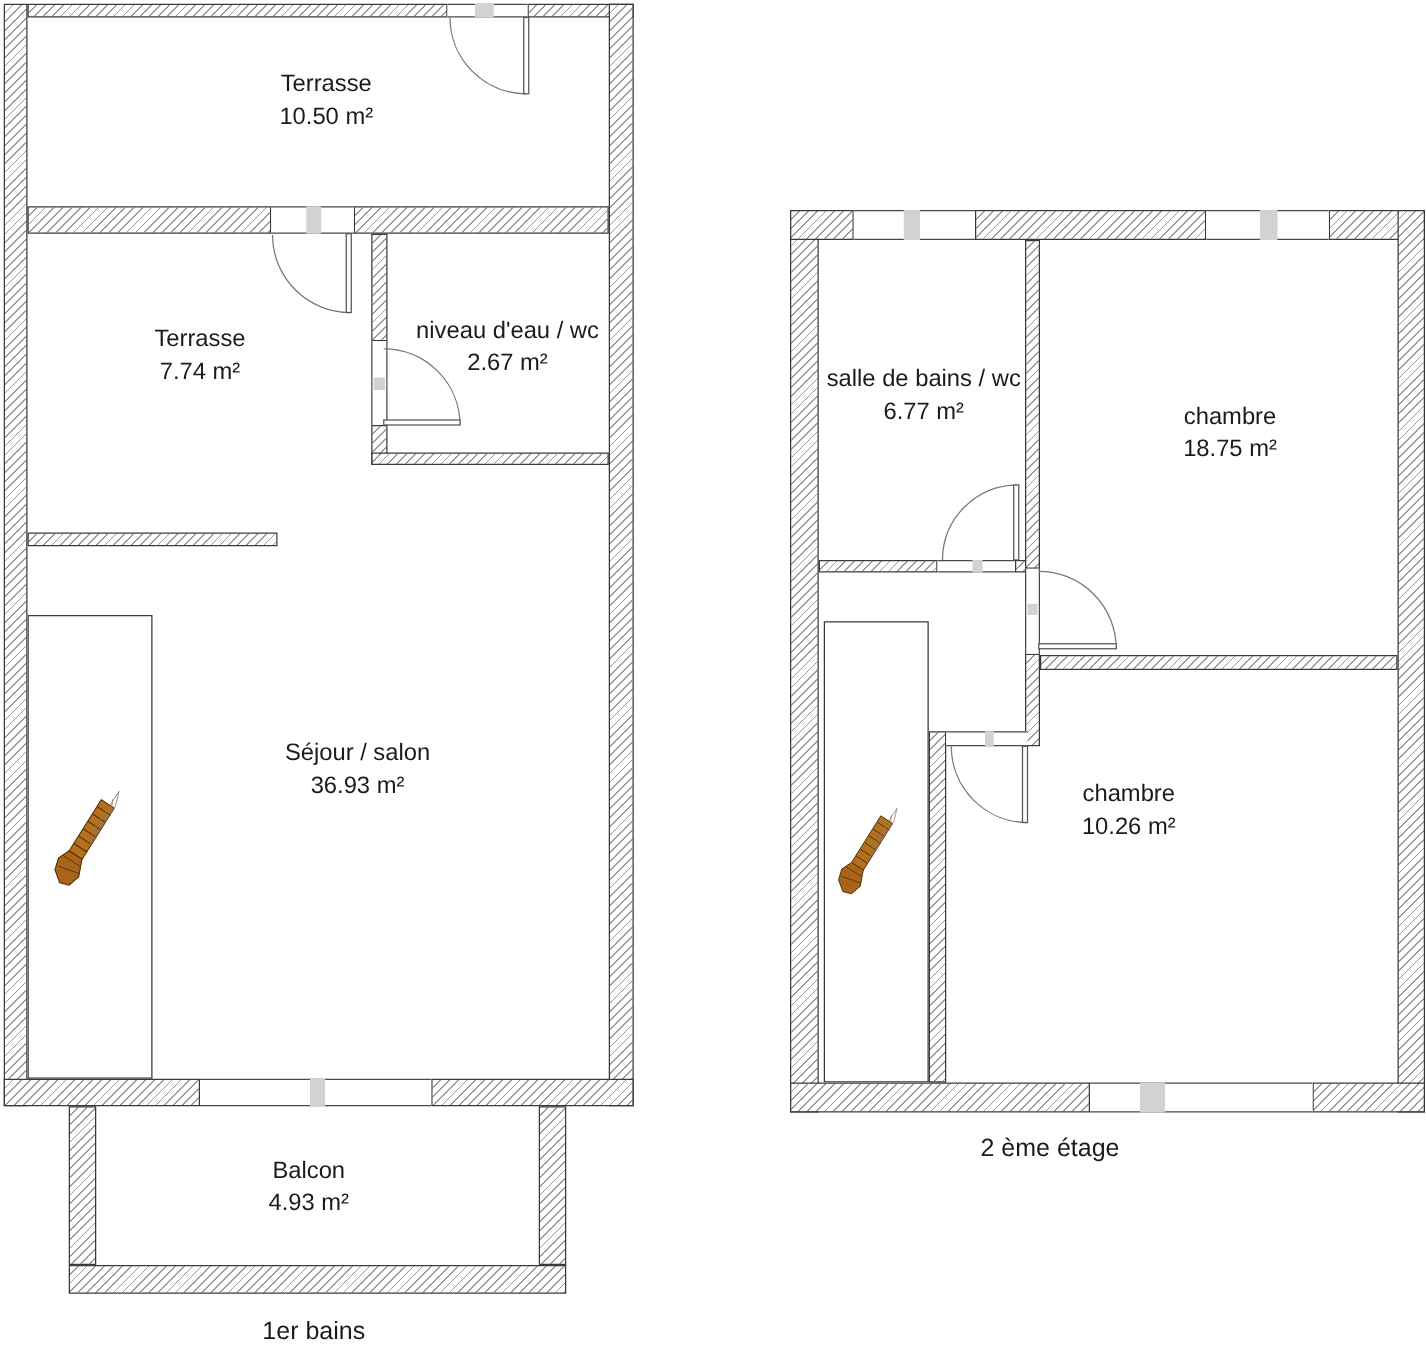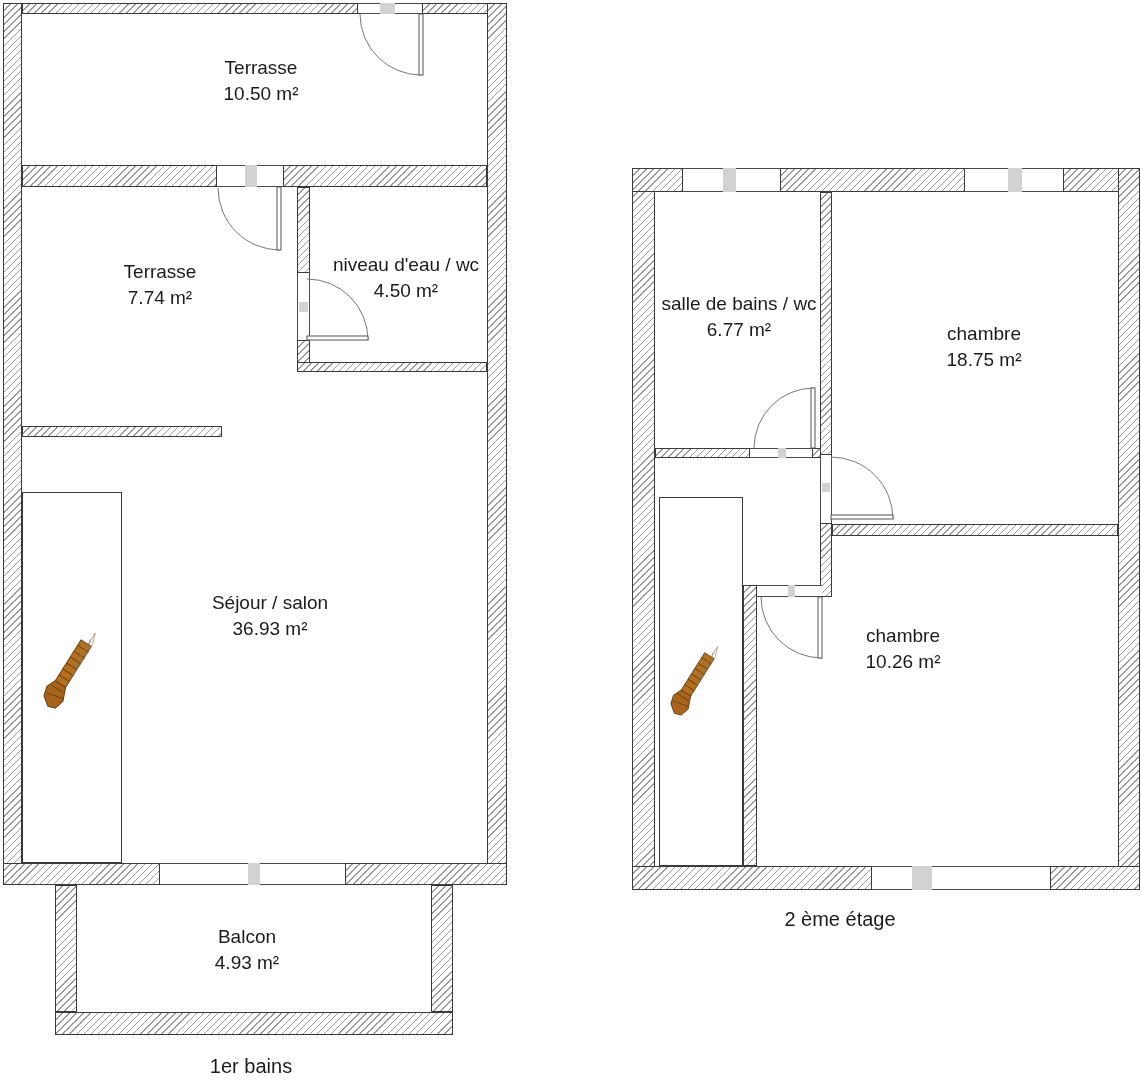--- a/index.html
+++ b/index.html
@@ -77,23 +77,23 @@
     <div class="room-label" style="left:261px;top:81px">
       <div>Terrasse</div>
       <div>10.50 m²</div>
     </div>
     <div class="room-label" style="left:160px;top:285px">
       <div>Terrasse</div>
       <div>7.74 m²</div>
     </div>
     <div class="room-label" style="left:406px;top:278px">
       <div>niveau d'eau / wc</div>
-      <div>4.50 m²</div>
+      <div>2.67 m²</div>
     </div>
-    <div class="room-label" style="left:270px;top:616px">
+    <div class="room-label" style="left:286px;top:616px">
       <div>Séjour / salon</div>
       <div>36.93 m²</div>
     </div>
     <div class="room-label" style="left:247px;top:950px">
       <div>Balcon</div>
       <div>4.93 m²</div>
     </div>
     <div class="plan-caption" style="left:251px;top:1066px">1er bains</div>
   </div>
 

